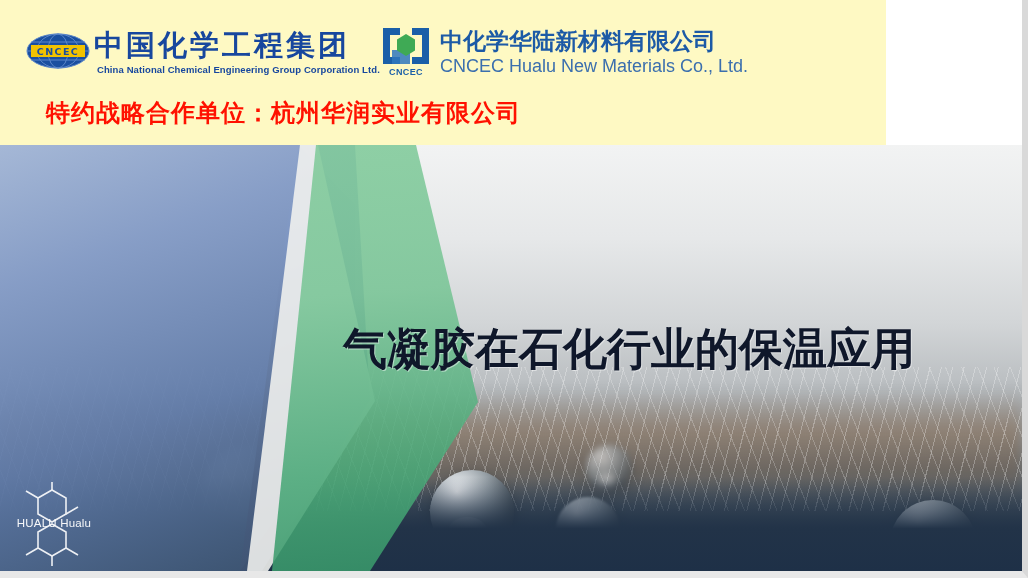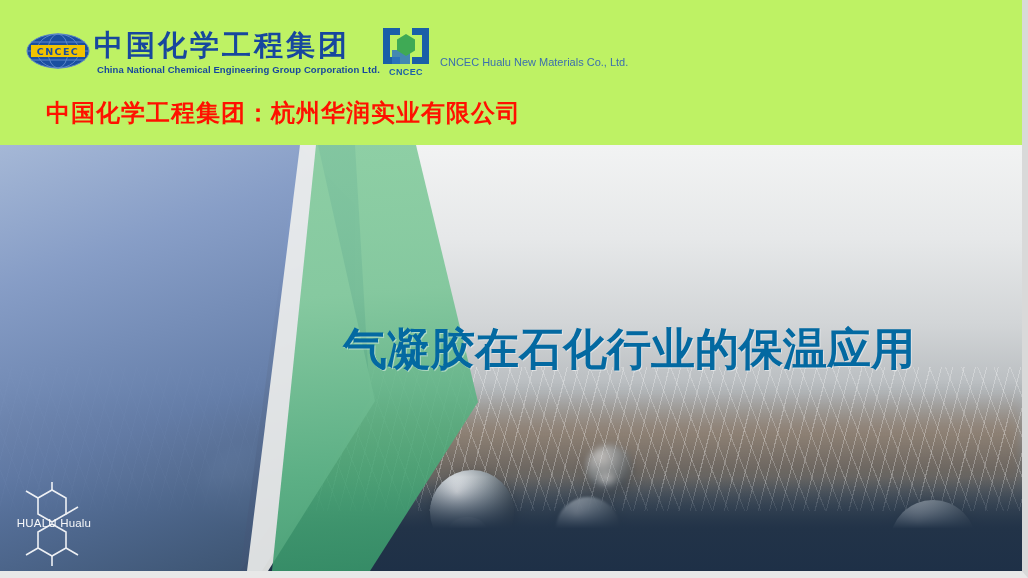--- a/index.html
+++ b/index.html
@@ -4,21 +4,21 @@
 <style>
   html,body{margin:0;padding:0;background:#ffffff;}
   body{width:1028px;height:578px;overflow:hidden;
        font-family:"Liberation Sans","DejaVu Sans",sans-serif;}
 
   .slide{position:relative;width:1028px;height:578px;background:#ffffff;
          border-right:6px solid #d9d9d9;border-bottom:7px solid #e8e8e8;
          box-sizing:border-box;overflow:hidden;}
 
   
-  .header{position:absolute;left:0;top:0;width:1022px;height:145px;background:#bef264;}
+  .header{position:absolute;left:0;top:0;width:886px;height:145px;background:#fef9c3;}
 
   .logo-row{position:absolute;left:0;top:22px;width:100%;height:60px;}
 
   
   .cncec-logo{position:absolute;left:25px;top:6px;width:296px;height:52px;}
   .globe{position:absolute;left:0;top:4px;width:66px;height:38px;}
   .globe svg{display:block;}
   .cncec-cn{position:absolute;left:69px;top:0px;font-size:29px;font-weight:bold;
             color:#17479e;letter-spacing:3px;line-height:34px;white-space:nowrap;
             font-family:"DejaVu Sans","Liberation Sans",sans-serif;}
@@ -27,21 +27,21 @@
 
   
   .hualu-logo{position:absolute;left:380px;top:4px;width:290px;height:56px;}
   .hualu-mark{position:absolute;left:0;top:0;width:52px;height:52px;}
   .hualu-mark svg{display:block;}
   .hualu-word{position:absolute;left:1px;top:41px;width:50px;text-align:center;
               font-size:9px;font-weight:bold;color:#1a5fa8;letter-spacing:0.4px;}
   .hualu-cn{position:absolute;left:60px;top:1px;font-size:23px;font-weight:bold;
             color:#1c5aa6;letter-spacing:0px;line-height:28px;white-space:nowrap;
             font-family:"DejaVu Sans","Liberation Sans",sans-serif;}
-  .hualu-en{position:absolute;left:60px;top:30px;font-size:11px;font-weight:normal;
+  .hualu-en{position:absolute;left:60px;top:30px;font-size:18px;font-weight:normal;
             color:#3b6fae;letter-spacing:0px;white-space:nowrap;}
 
   
   .partner-line{position:absolute;left:46px;top:97px;font-size:24px;font-weight:bold;
                 color:#ff1100;letter-spacing:1px;white-space:nowrap;
                 font-family:"DejaVu Sans","Liberation Sans",sans-serif;}
 
   
   .photo{position:absolute;left:0;top:145px;width:1022px;height:426px;overflow:hidden;
          background:#c9ccce;}
@@ -93,21 +93,21 @@
      clip-path:polygon(300px 0, 318px 0, 375px 256px, 268px 426px, 247px 426px);}
 
   
   .green-band{position:absolute;inset:0;
      background:linear-gradient(175deg,#82cb9b 0%,#79c596 35%,#4aa878 70%,#2f8f63 100%);
      opacity:.88;
      clip-path:polygon(316px 0, 416px 0, 478px 257px, 370px 426px, 272px 426px);}
 
   
   .title{position:absolute;left:343px;top:178px;font-size:44px;font-weight:bold;
-         color:#0369a1;letter-spacing:0px;line-height:52px;white-space:nowrap;
+         color:#0f172a;letter-spacing:0px;line-height:52px;white-space:nowrap;
          text-shadow:1px 1px 0 rgba(255,255,255,.45);
          font-family:"DejaVu Sans","Liberation Sans",sans-serif;}
 
   
   .watermark{position:absolute;left:8px;top:335px;width:92px;height:92px;}
   .watermark svg{display:block;}
   .wm-text{position:absolute;left:8px;top:372px;width:92px;text-align:center;
            font-size:11.5px;color:#ffffff;letter-spacing:.2px;opacity:.95;}
 </style>
 </head>
@@ -142,26 +142,27 @@
       <div class="hualu-logo">
         <span class="hualu-mark">
           <svg width="52" height="52" viewBox="0 0 52 52">
             <path d="M3 2 H20 V9 H10 V31 H20 V38 H3 Z" fill="#1a5fa8"></path>
             <path d="M49 2 H32 V9 H42 V31 H32 V38 H49 Z" fill="#1a5fa8"></path>
             <rect x="12" y="24" width="18" height="14" fill="#2f77bd" opacity="0.85"></rect>
             <polygon points="26,8 35,13.5 35,24.5 26,30 17,24.5 17,13.5" fill="#3faa55"></polygon>
           </svg>
         </span>
         <div class="hualu-word">CNCEC</div>
+        <div class="hualu-cn">中化学华陆新材料有限公司</div>
         <div class="hualu-en">CNCEC Hualu New Materials Co., Ltd.</div>
       </div>
 
     </div>
 
-    <div class="partner-line">中国化学工程集团：杭州华润实业有限公司</div>
+    <div class="partner-line">特约战略合作单位：杭州华润实业有限公司</div>
   </div>
 
   <div class="photo">
 
     <div class="ph-sky"></div>
     <div class="ph-rust"></div>
     <div class="ph-fiber"></div>
 
     <div class="drop d5"></div>
     <div class="drop d4"></div>

